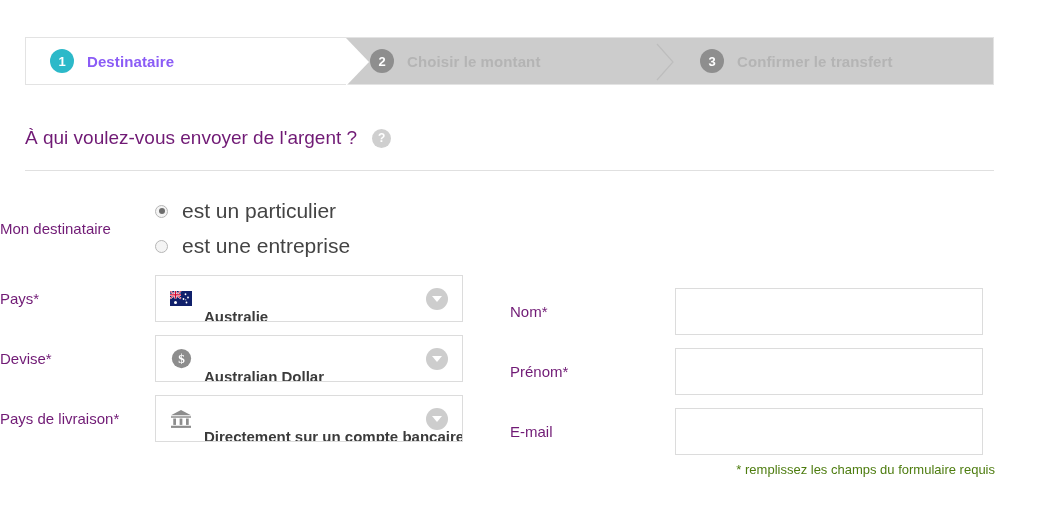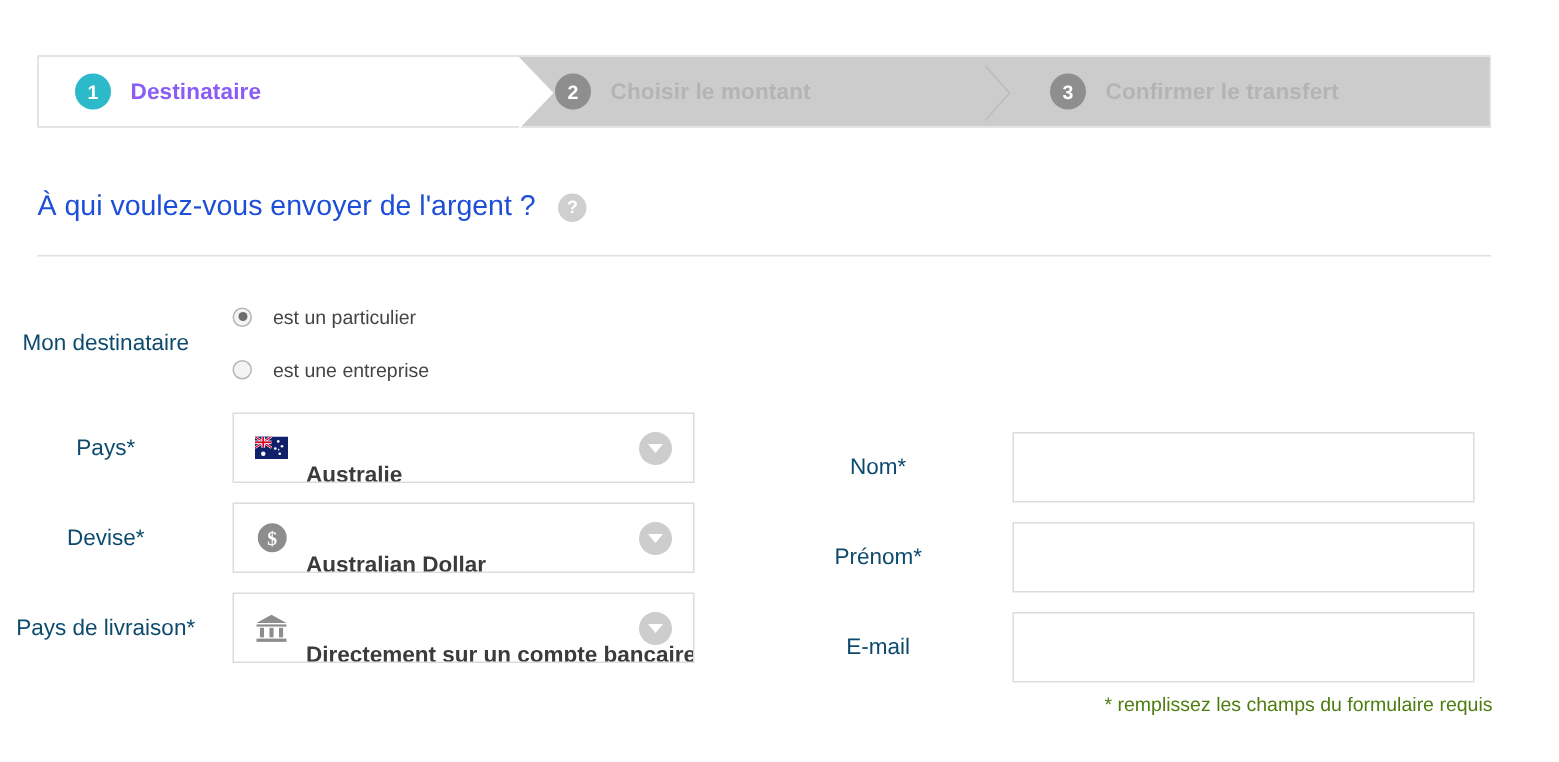--- a/index.html
+++ b/index.html
@@ -76,21 +76,21 @@
 
   
   .heading-row {
     position: absolute;
     left: 25px; top: 127px;
     display: flex;
     align-items: center;
   }
   .heading {
     font-size: 19px;
-    color: #1d4ed8;
+    color: #701a75;
     white-space: nowrap;
   }
   .help-icon {
     margin-left: 15px;
     width: 19px; height: 19px;
     border-radius: 50%;
     background: #cfcfcf;
     color: #ffffff;
     font-size: 12px;
     font-weight: bold;
@@ -110,22 +110,22 @@
   .col-left  { position: absolute; left: 0;   top: 0; width: 500px; }
   .col-right { position: absolute; left: 510px; top: 92px; width: 520px; }
 
   .field {
     display: flex;
     align-items: center;
     margin-bottom: 13px;
   }
   .f-label {
     font-size: 15px;
-    color: #0c4a6e;
-    text-align: center;
+    color: #701a75;
+    text-align: left;
     white-space: nowrap;
     flex: 0 0 auto;
   }
   .lbl-left  { width: 155px; padding-right: 14px; }
   .lbl-right { width: 165px; padding-right: 14px; }
 
   
   .radio-group { margin-bottom: 14px; }
   .radio-line { display: flex; align-items: center; height: 30px; }
   .radio-line + .radio-line { margin-top: 5px; }
@@ -140,21 +140,21 @@
   .radio.checked::after {
     content: "";
     position: absolute;
     left: 2.5px; top: 2.5px;
     width: 6px; height: 6px;
     border-radius: 50%;
     background: #6d6d6d;
   }
   .radio-label {
     margin-left: 14px;
-    font-size: 13px;
+    font-size: 21px;
     color: #444444;
     white-space: nowrap;
   }
 
   
   .dropdown {
     position: relative;
     width: 308px; height: 47px;
     border: 1px solid #dcdcdc;
     background: #ffffff;

